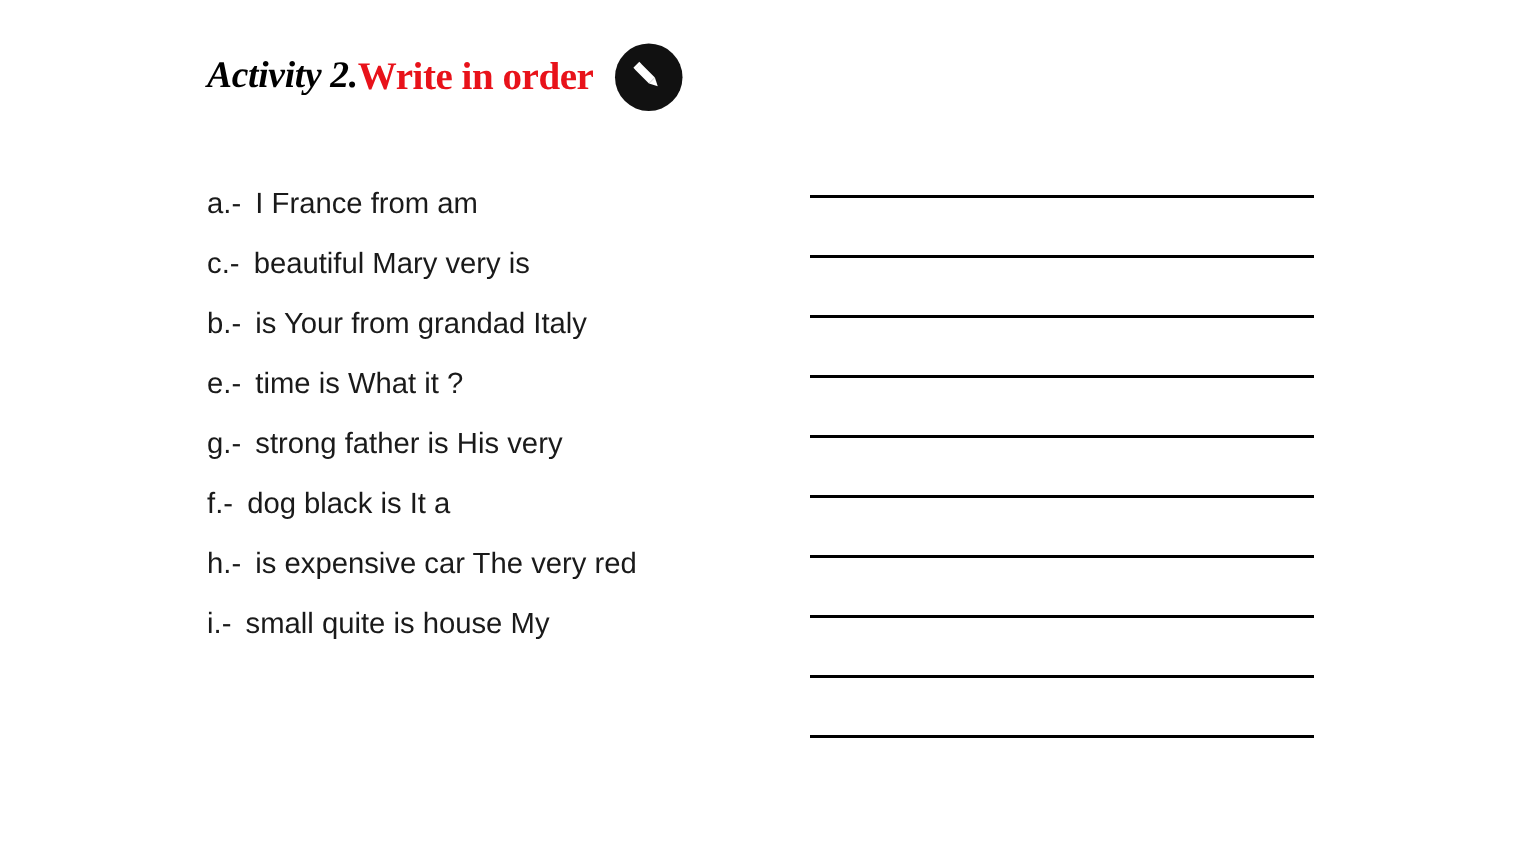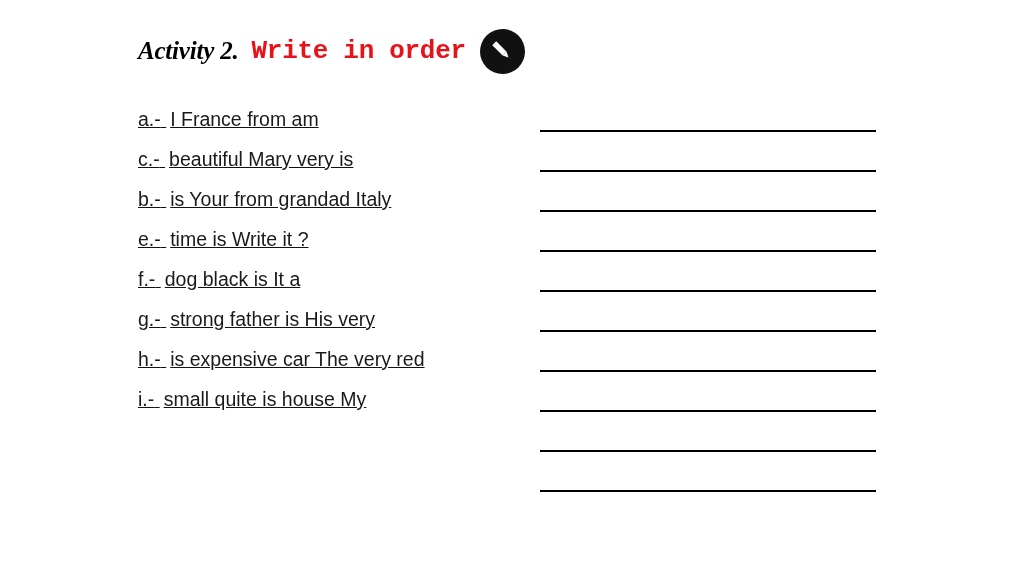--- a/index.html
+++ b/index.html
@@ -36,25 +36,24 @@
   .header-activity {
     font-family: "Liberation Serif", serif;
     font-weight: bold;
     font-style: italic;
     font-size: 25px;
     color: #000000;
     letter-spacing: -0.2px;
     white-space: nowrap;
   }
   .header-title {
-    font-family: Liberation Mono, monospace;
+    font-family: Liberation Serif, serif;
     font-weight: bold;
     font-size: 26px;
     color: #e8121a;
-    margin-left: 13px;
     white-space: nowrap;
     letter-spacing: -0.3px;
   }
   .pencil-badge {
     width: 45px;
     height: 45px;
     border-radius: 50%;
     background: #111111;
     margin-left: 14px;
     position: relative;
@@ -64,23 +63,22 @@
     position: absolute;
     left: 50%;
     top: 50%;
     transform: translate(-50%, -50%);
   }
 
   
   .items {
     position: absolute;
     left: 138px;
-    top: 99px;
+    top: 116px;
     width: 400px;
-    text-decoration: underline;
   }
   .item {
     height: 40px;
     line-height: 40px;
     font-size: 19.5px;
     color: #1a1a1a;
     white-space: nowrap;
   }
   .item-label {
     display: inline;
@@ -137,31 +135,31 @@
     <div class="item">
       <span class="item-label">c.-</span>
       <span class="item-text">beautiful Mary very is</span>
     </div>
     <div class="item">
       <span class="item-label">b.-</span>
       <span class="item-text">is Your from grandad Italy</span>
     </div>
     <div class="item">
       <span class="item-label">e.-</span>
-      <span class="item-text">time is Write it ?</span>
+      <span class="item-text">time is What it ?</span>
+    </div>
+    <div class="item">
+      <span class="item-label">g.-</span>
+      <span class="item-text">strong father is His very</span>
     </div>
     <div class="item">
       <span class="item-label">f.-</span>
       <span class="item-text">dog black is It a</span>
     </div>
     <div class="item">
-      <span class="item-label">g.-</span>
-      <span class="item-text">strong father is His very</span>
-    </div>
-    <div class="item">
       <span class="item-label">h.-</span>
       <span class="item-text">is expensive car The very red</span>
     </div>
     <div class="item">
       <span class="item-label">i.-</span>
       <span class="item-text">small quite is house My</span>
     </div>
   </div>
 
   <div class="lines">

